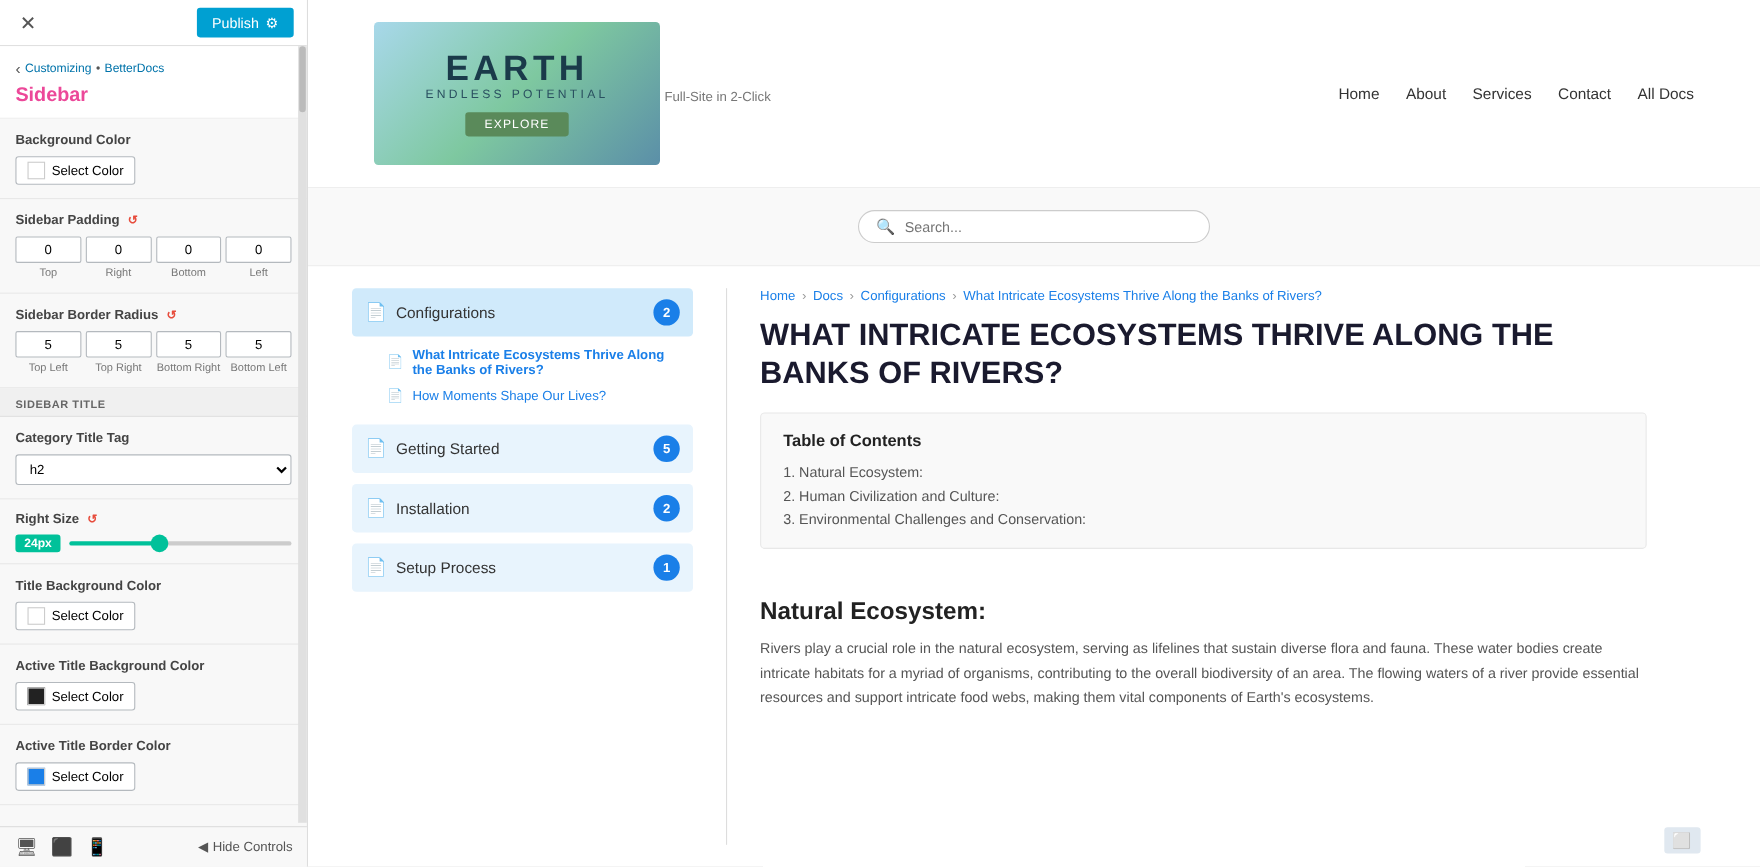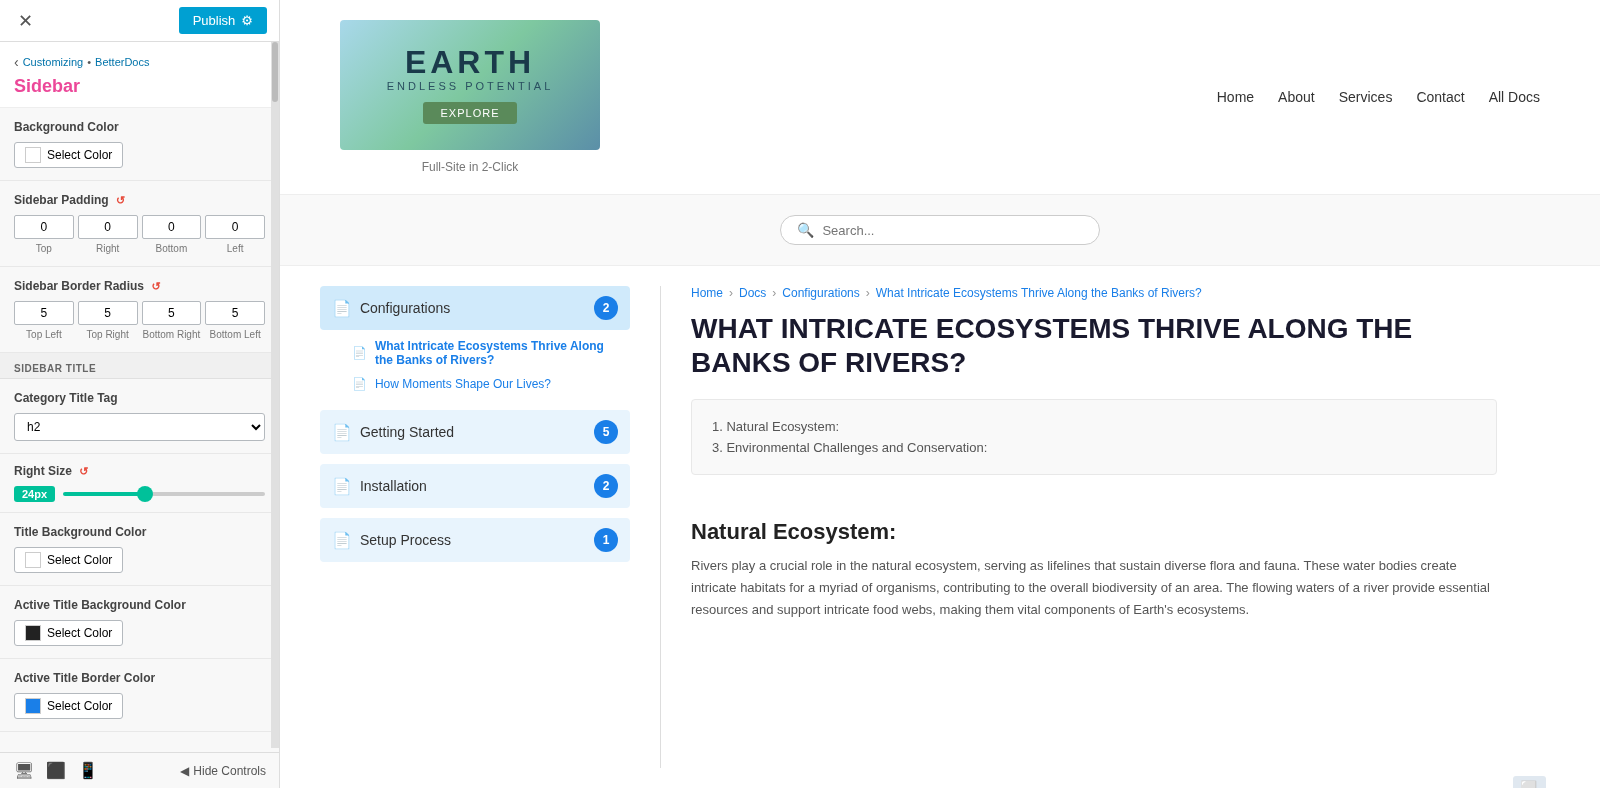--- a/index.html
+++ b/index.html
@@ -699,21 +699,21 @@
       <span>◀</span>
       <span>Hide Controls</span>
     </button>
   </div>
 </div>
 
 <div class="right-panel">
   <div class="preview-area">
 
     <div class="site-header">
-      <div style="display:flex; flex-direction:column; align-items:center; gap:4px;">
+      <div style="display:flex; align-items:center; gap:4px;">
         <div style="position:relative;">
           <div class="edit-pencil">✏</div>
           <div class="hero-banner">
             <div class="hero-earth-title">EARTH</div>
             <div class="hero-subtitle">ENDLESS POTENTIAL</div>
             <button class="hero-explore-btn">EXPLORE</button>
           </div>
         </div>
         <div class="site-tagline">Full-Site in 2-Click</div>
       </div>
@@ -799,21 +799,23 @@
           <a>Docs</a>
           <span class="separator">›</span>
           <a>Configurations</a>
           <span class="separator">›</span>
           <a>What Intricate Ecosystems Thrive Along the Banks of Rivers?</a>
         </div>
 
         <h1 class="article-title">WHAT INTRICATE ECOSYSTEMS THRIVE ALONG THE BANKS OF RIVERS?</h1>
 
         <div class="toc-box">
+          <div class="toc-title">Table of Contents</div>
           <div class="toc-item">1. Natural Ecosystem:</div>
+          <div class="toc-item">2. Human Civilization and Culture:</div>
           <div class="toc-item">3. Environmental Challenges and Conservation:</div>
         </div>
 
         <h2 class="section-heading">Natural Ecosystem:</h2>
         <p class="section-text">Rivers play a crucial role in the natural ecosystem, serving as lifelines that sustain diverse flora and fauna. These water bodies create intricate habitats for a myriad of organisms, contributing to the overall biodiversity of an area. The flowing waters of a river provide essential resources and support intricate food webs, making them vital components of Earth's ecosystems.</p>
 
       </div>
 
       <button class="collapse-icon-btn" style="position:relative; align-self:flex-start; margin-top:0;">⬜</button>
 

